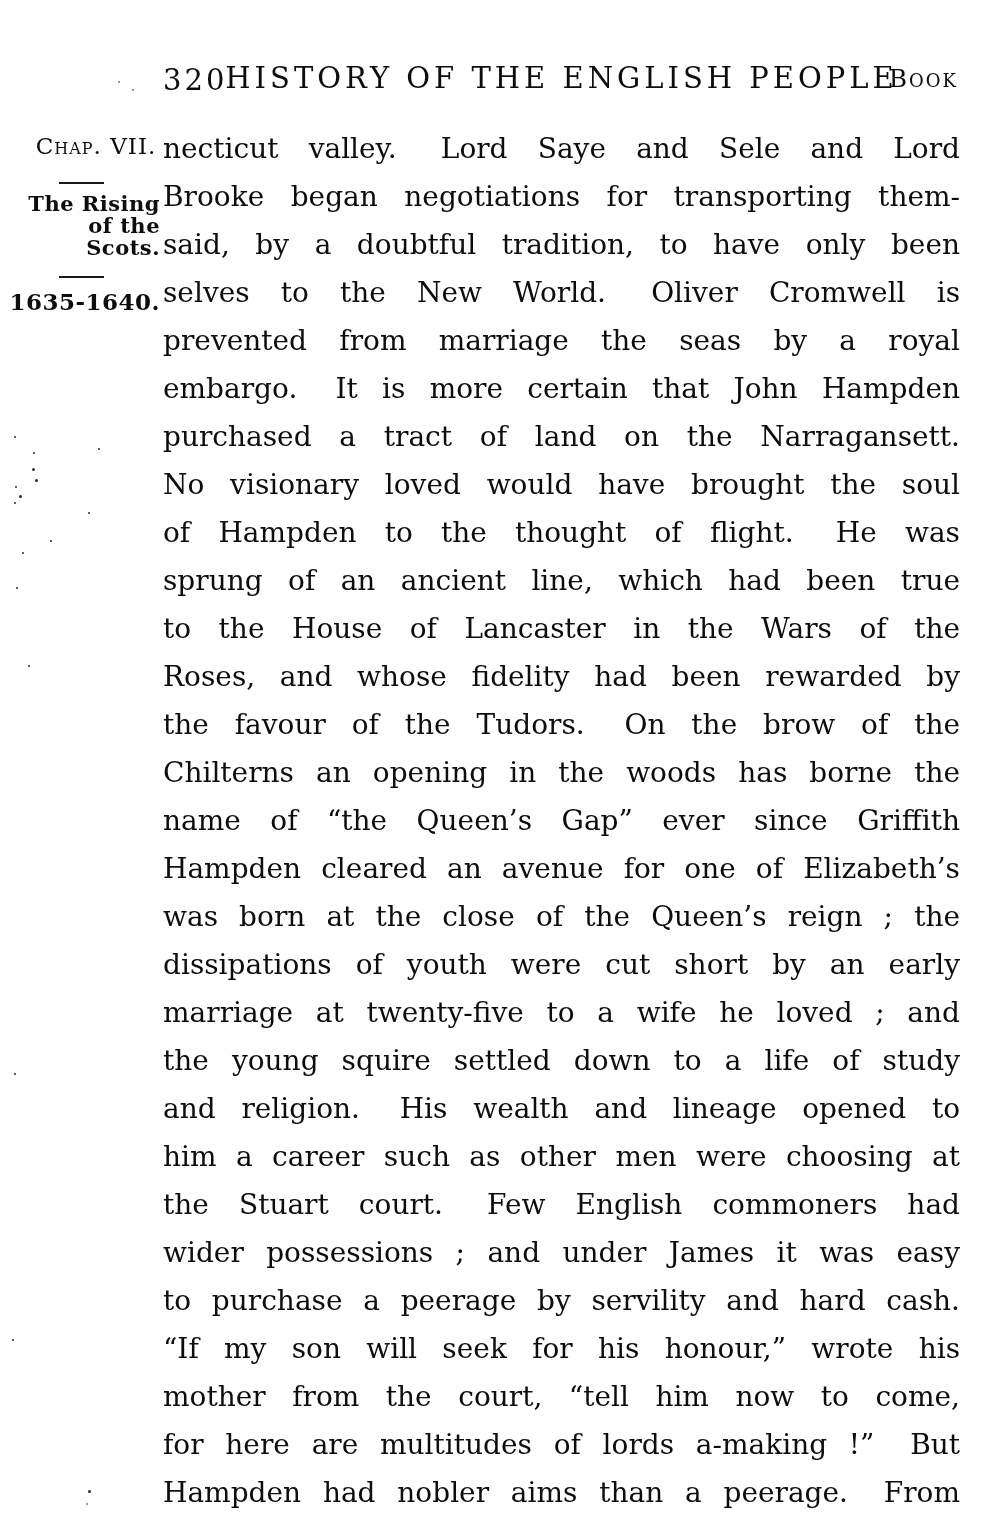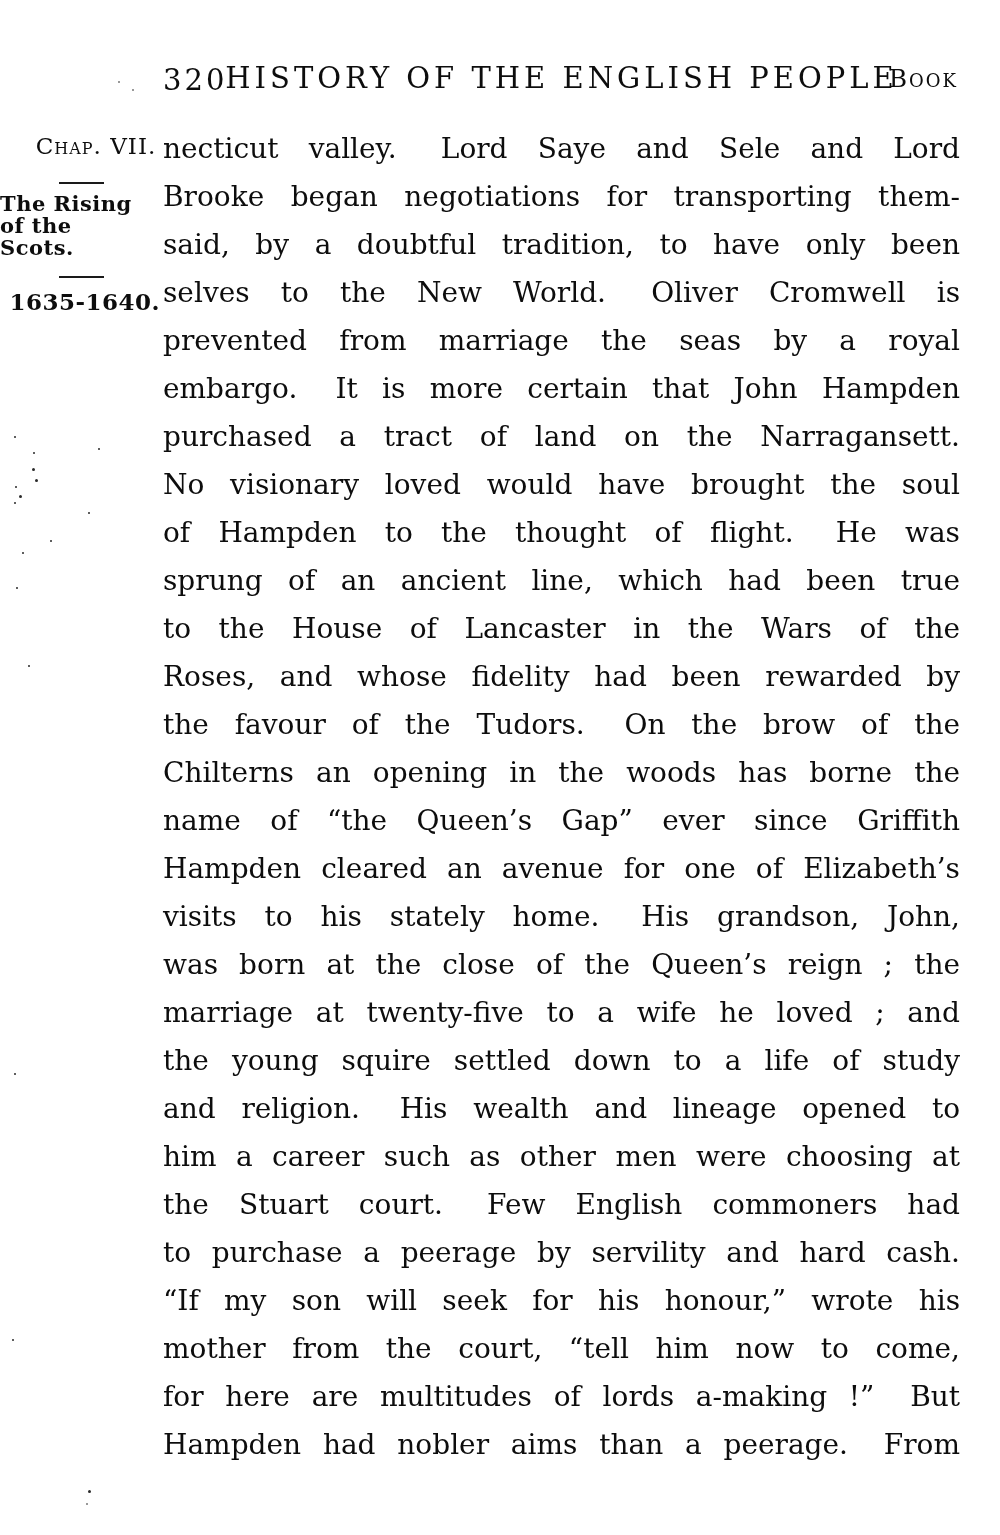--- a/index.html
+++ b/index.html
@@ -19,21 +19,21 @@
   .rtitle { position:absolute; left:0; right:0; top:0; text-align:center; font-size:29px; letter-spacing:4px; white-space:nowrap; }
   .booklbl { position:absolute; right:2px; top:3px; font-size:25px; font-variant:small-caps; letter-spacing:2px; }
 
   
   .margin { position:absolute; left:0; top:0; width:160px; height:1535px; }
   .chap { position:absolute; top:90px; left:16px; width:160px; text-align:center;
           font-variant:small-caps; font-size:23px; letter-spacing:1px; }
   .mrule { position:absolute; left:59px; width:45px; height:0; border-top:2px solid #1a1a1a; }
   .rule1 { top:139px; }
   .rule2 { top:233px; }
-  .note { position:absolute; top:150px; left:0; width:160px; text-align:left;
+  .note { position:absolute; top:150px; left:0; width:160px; text-align:right;
           font-weight:bold; font-size:21px; line-height:22px; letter-spacing:0.5px; }
   .dates { position:absolute; top:245px; left:0; width:160px; text-align:right;
            font-weight:bold; font-size:23px; letter-spacing:0.5px; }
 
   
   .text { position:absolute; left:163px; top:82px; width:797px; font-size:28px; line-height:48px; }
   .line {
     height:48px;
     text-align:justify;
     -moz-text-align-last:justify;
@@ -80,27 +80,28 @@
     <div class="line">purchased a tract of land on the Narragansett.</div>
     <div class="line">No visionary loved would have brought the soul</div>
     <div class="line">of Hampden to the thought of flight.  He was</div>
     <div class="line">sprung of an ancient line, which had been true</div>
     <div class="line">to the House of Lancaster in the Wars of the</div>
     <div class="line">Roses, and whose fidelity had been rewarded by</div>
     <div class="line">the favour of the Tudors.  On the brow of the</div>
     <div class="line">Chilterns an opening in the woods has borne the</div>
     <div class="line">name of “the Queen’s Gap” ever since Griffith</div>
     <div class="line">Hampden cleared an avenue for one of Elizabeth’s</div>
-    <div class="line">visits to his stately home.  His grandson, John,</div>
     <div class="line">was born at the close of the Queen’s reign ; the</div>
+    <div class="line">dissipations of youth were cut short by an early</div>
     <div class="line">marriage at twenty-five to a wife he loved ; and</div>
     <div class="line">the young squire settled down to a life of study</div>
     <div class="line">and religion.  His wealth and lineage opened to</div>
     <div class="line">him a career such as other men were choosing at</div>
     <div class="line">the Stuart court.  Few English commoners had</div>
+    <div class="line">wider possessions ; and under James it was easy</div>
     <div class="line">to purchase a peerage by servility and hard cash.</div>
     <div class="line">“If my son will seek for his honour,” wrote his</div>
     <div class="line">mother from the court, “tell him now to come,</div>
     <div class="line">for here are multitudes of lords a-making !”  But</div>
     <div class="line">Hampden had nobler aims than a peerage.  From</div>
   </main>
 
   <i class="speck lt sm" style="left:118px;top:38px"></i>
   <i class="speck lt sm" style="left:132px;top:46px"></i>
   <i class="speck sm" style="left:14px;top:393px"></i>

